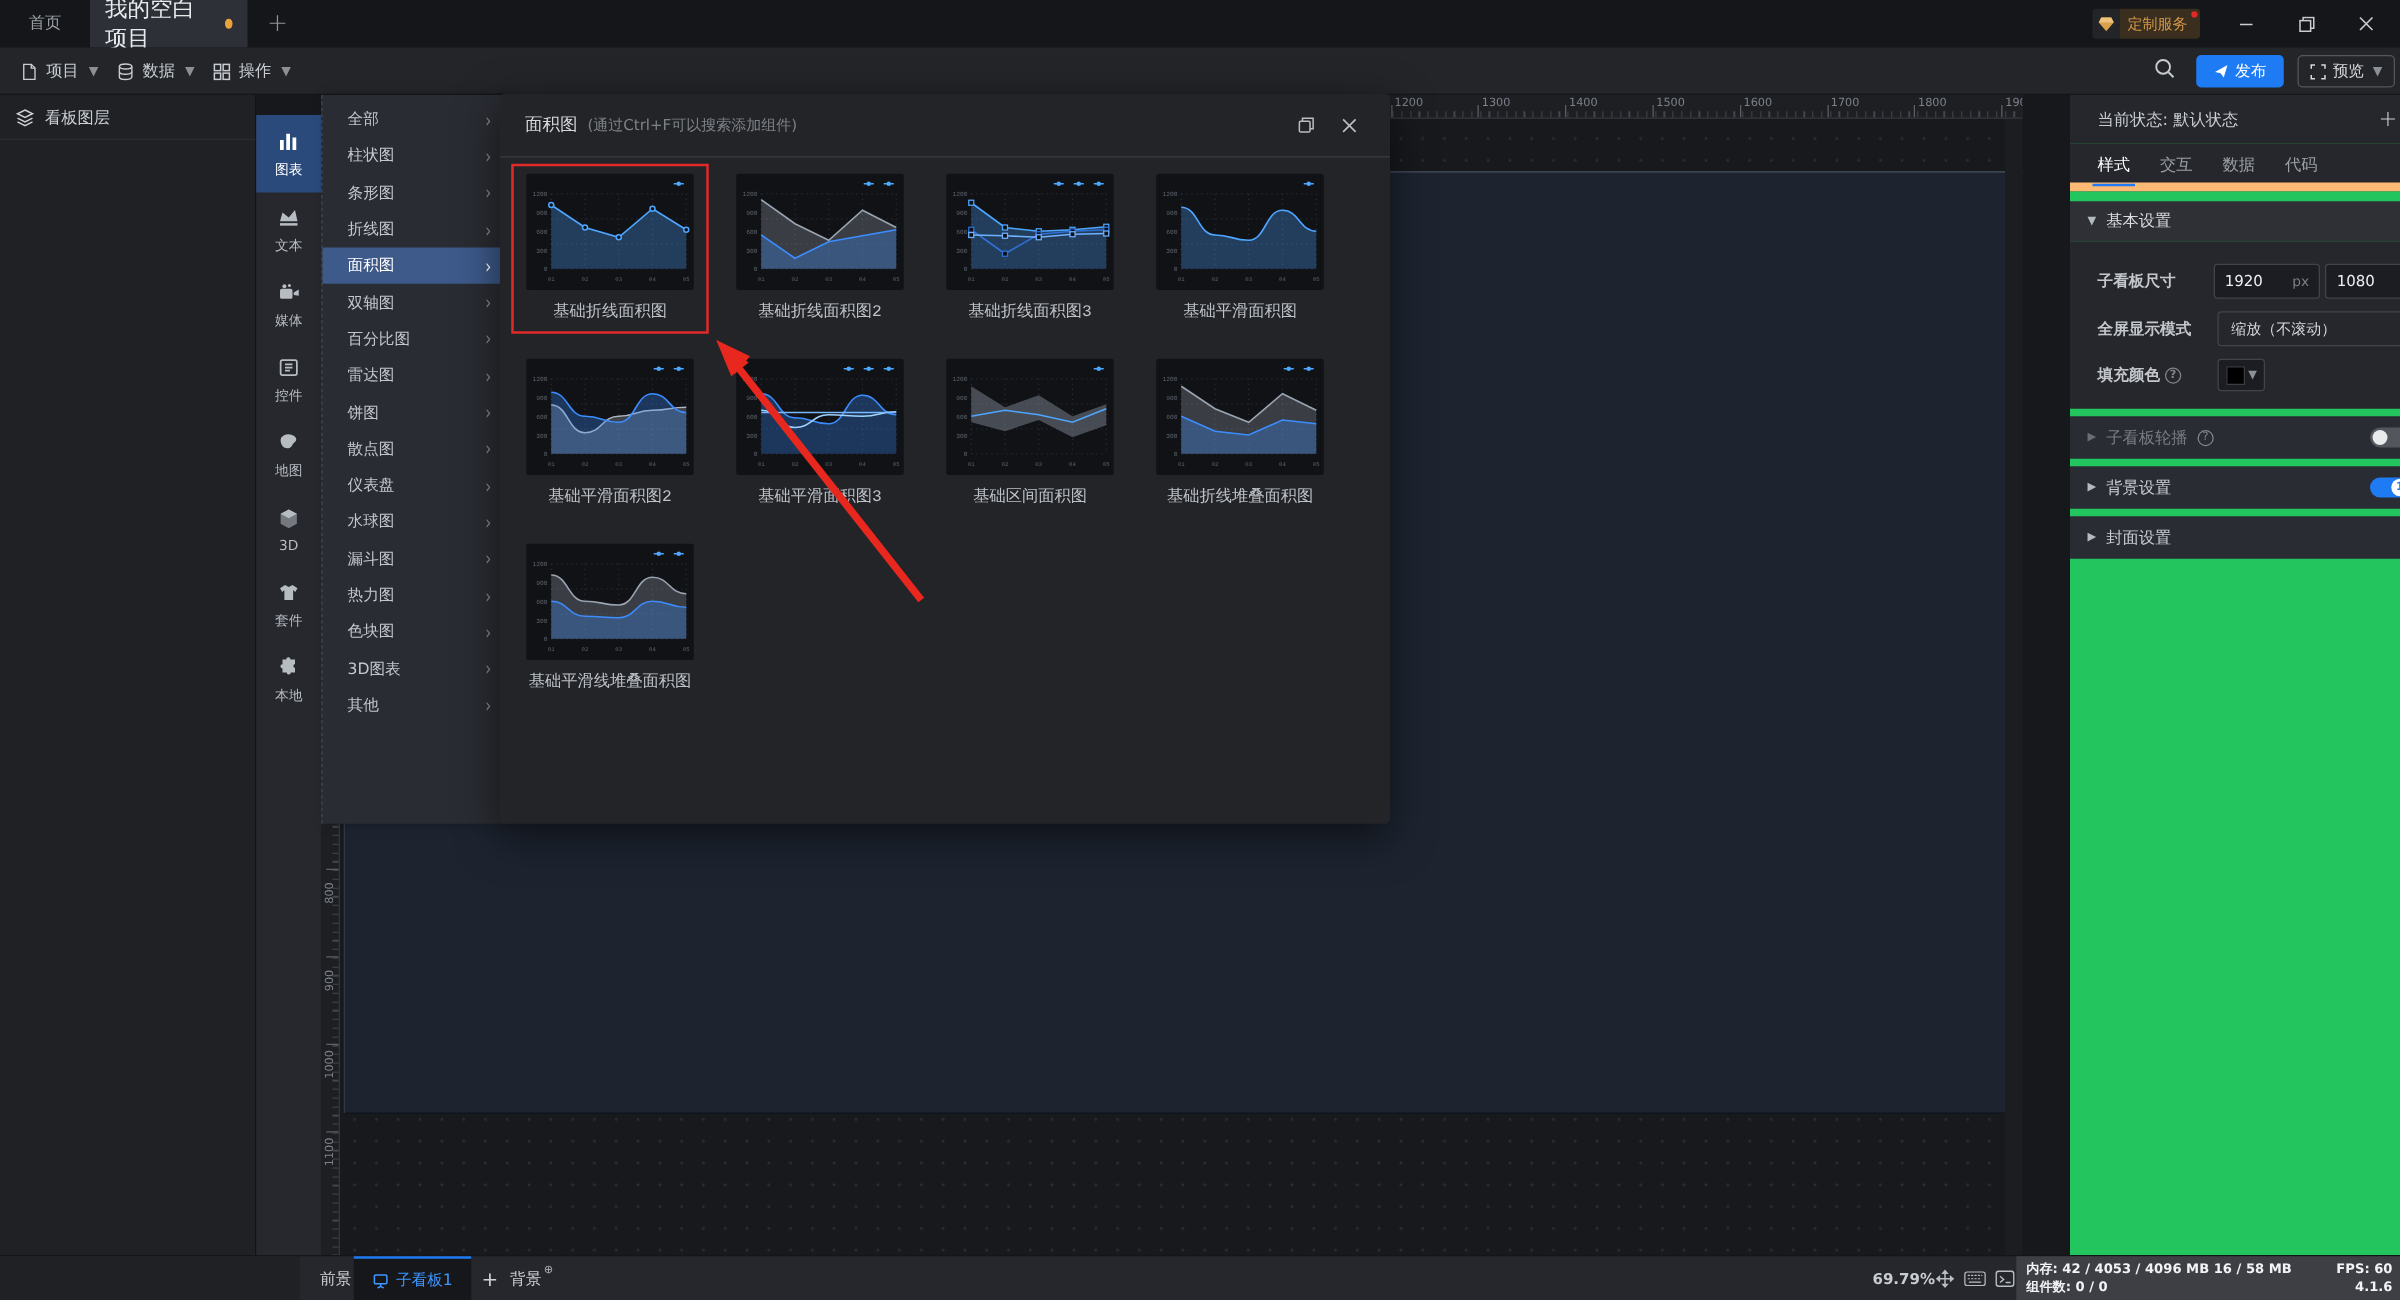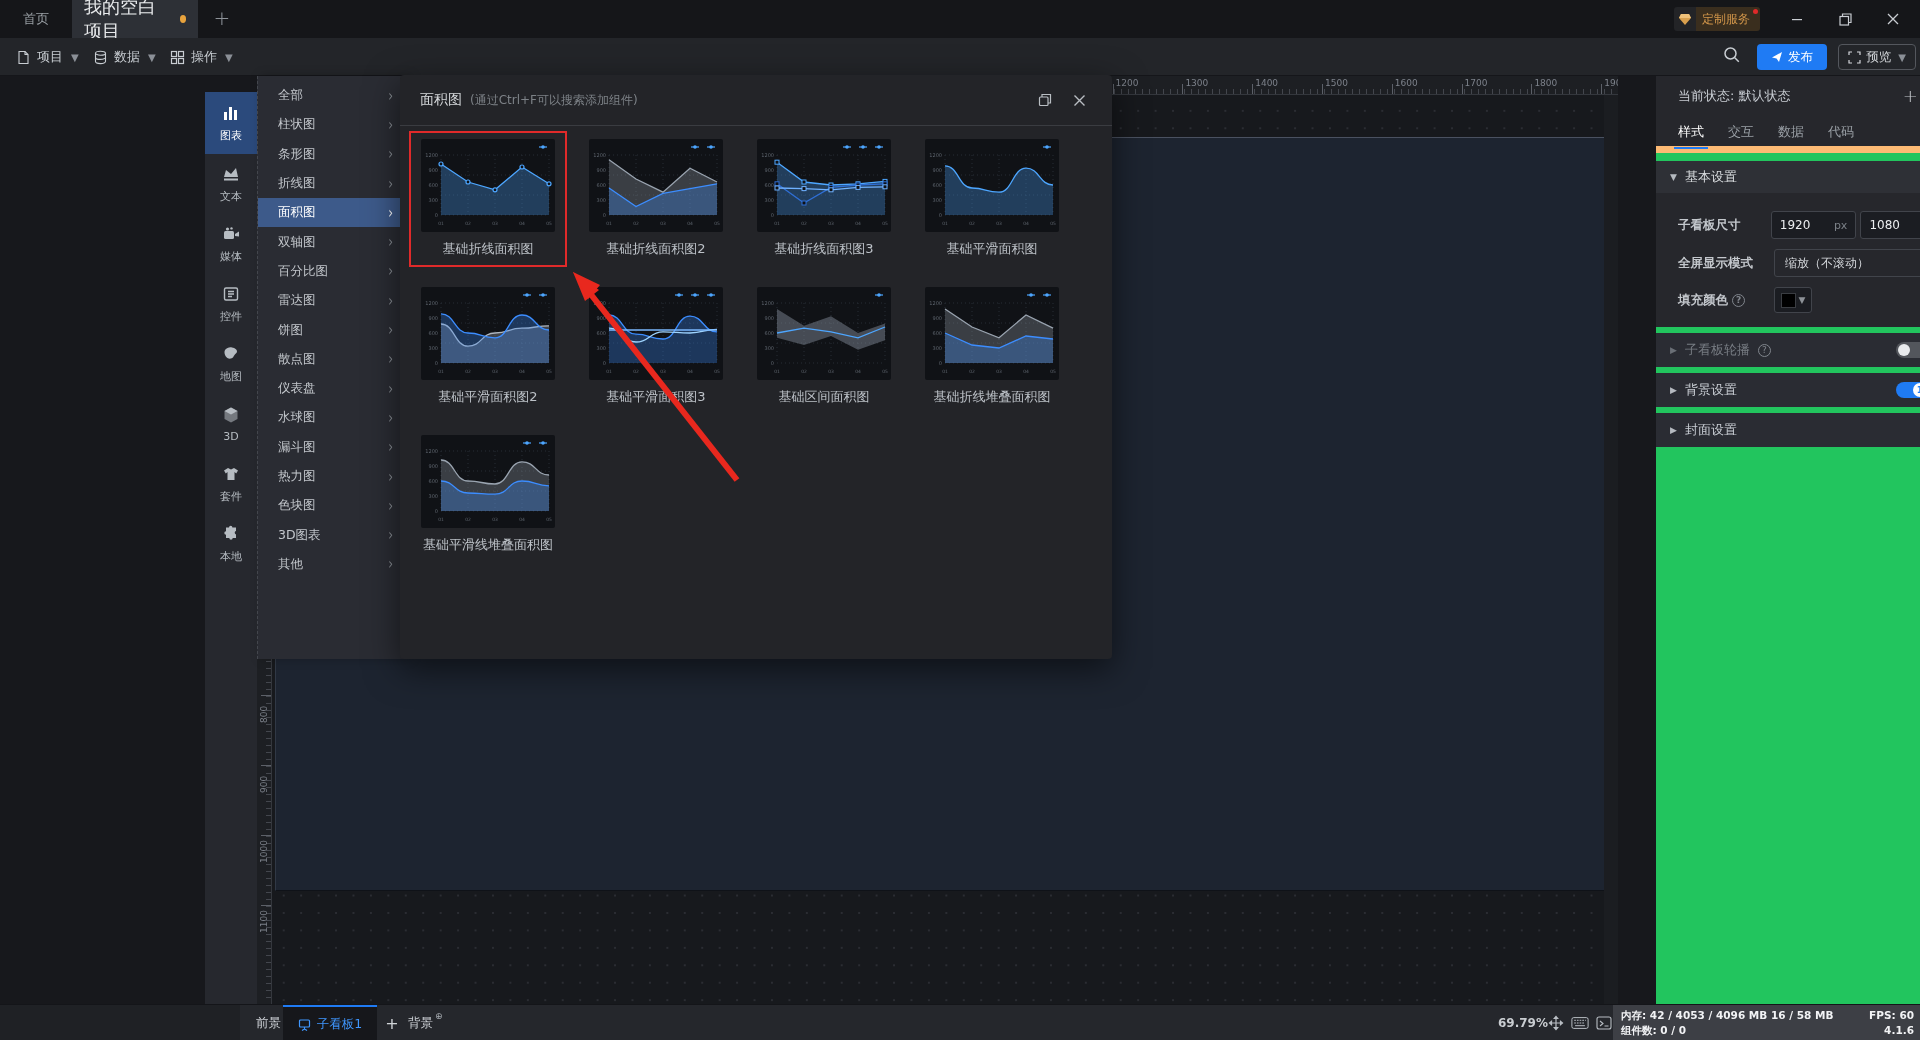--- a/index.html
+++ b/index.html
@@ -89,21 +89,21 @@
   #popup { left:400px; top:75px; width:712px; height:584px; background:#232428; border-radius:4px;
     z-index:10; box-shadow:0 10px 34px rgba(0,0,0,.55); }
   .popup-head { height:51px; border-bottom:1px solid #3a3c41; display:flex; align-items:center;
     padding:0 20px; gap:8px; }
   .popup-title { color:#d5d8db; font-size:14px; }
   .popup-hint { color:#7d8287; font-size:12px; }
   .popup-head .grow { flex:1; }
   .popup-ico { color:#b9bec3; width:26px; height:26px; display:flex; align-items:center;
     justify-content:center; cursor:pointer; }
   #cards { position:absolute; left:21px; top:64px; width:672px; display:flex; flex-wrap:wrap;
-    column-gap:34px; row-gap:29px; }
+    column-gap:34px; row-gap:29px;font-family:Liberation Mono, monospace; }
   .card { width:134px; height:119px; cursor:pointer; }
   .thumb { width:134px; height:93px; background:#101216; border-radius:2px; }
   .card-label { margin-top:8px; text-align:center; color:#bdc2c8; font-size:13px; white-space:nowrap; }
   #selbox { left:9px; top:56px; width:158px; height:136px; border:2px solid #e02a2a; z-index:11; }
 
   
   #arrow { left:540px; top:255px; width:260px; height:270px; z-index:20; pointer-events:none; }
 
   
   #gutter { left:1604px; top:76px; width:14px; height:928px; background:#1b1d21; }
@@ -326,20 +326,30 @@
     <span>发布</span>
   </div>
   <div class="btn-preview abs">
     <svg width="13" height="13" viewBox="0 0 13 13" fill="none" stroke="#d5d8dc" stroke-width="1.2">
         <path d="M1 4V1h3M9 1h3v3M12 9v3H9M4 12H1V9"></path>
       </svg>
     <span>预览</span>
     <span class="tb-chev">▼</span>
   </div>
 
+  <div id="layers" class="abs">
+    <div class="layers-head">
+      <svg width="16" height="16" viewBox="0 0 16 16" fill="none" stroke="#ccd0d5" stroke-width="1.2">
+          <path d="M8 2 14 5 8 8 2 5z"></path>
+          <path d="M2 8.5 8 11.5 14 8.5"></path>
+          <path d="M2 11.5 8 14.5 14 11.5"></path>
+        </svg>
+      <span>看板图层</span>
+    </div>
+  </div>
 
   <div id="rail" class="abs">
       <div class="rail-item active">
         <span><svg width="18" height="18" viewBox="0 0 18 18">
             <rect x="2" y="8" width="3" height="8" fill="currentColor"></rect>
             <rect x="7" y="3" width="3" height="13" fill="currentColor"></rect>
             <rect x="12" y="6" width="3" height="10" fill="currentColor"></rect>
           </svg></span>
         <span>图表</span>
       </div>

